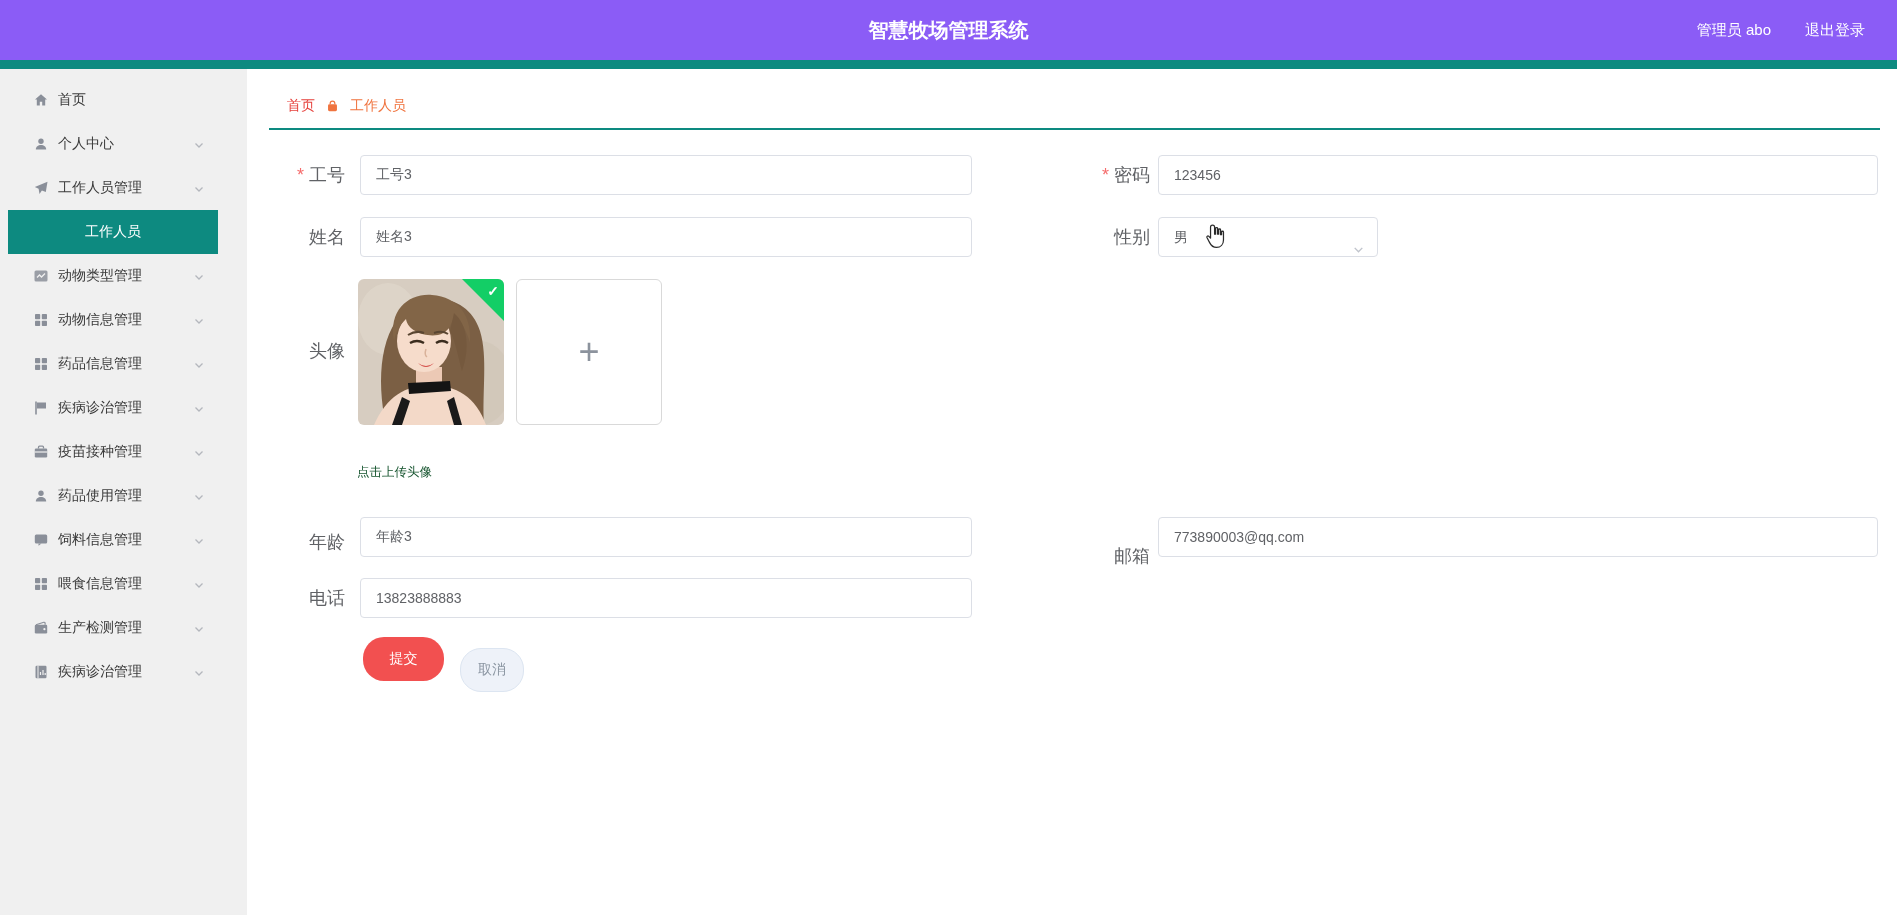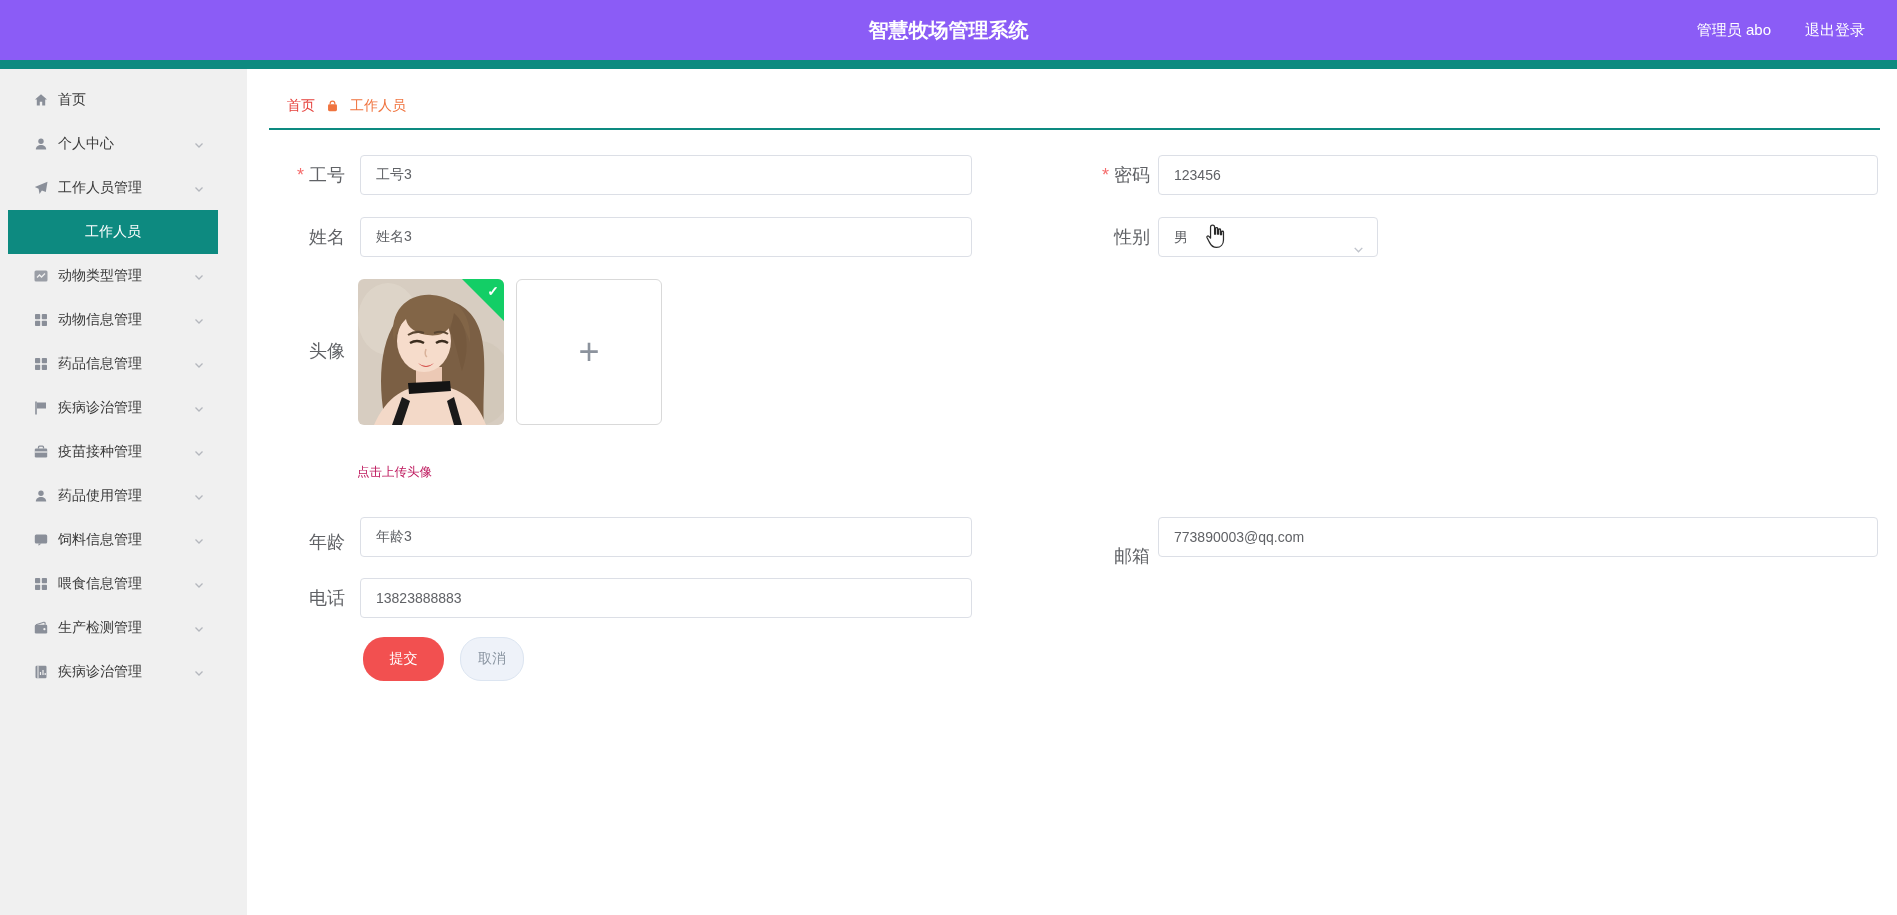--- a/index.html
+++ b/index.html
@@ -99,32 +99,33 @@
   .avatar-check {
     position:absolute; top:4px; right:5px; color:#fff; font-size:14px; font-weight:bold;
   }
   .upload-box {
     position:absolute; left:516px; top:279px; width:146px; height:146px;
     border:1px solid #d9d9d9; border-radius:6px; background:#fff;
     display:flex; align-items:center; justify-content:center; cursor:pointer;
   }
   .upload-plus { font-size:36px; font-weight:200; color:#8c939d; line-height:1; }
   .upload-hint {
-    position:absolute; left:357px; top:464px; font-size:12.5px; color:#be185d;
+    position:absolute; left:357px; top:464px; font-size:12.5px; color:#14532d;
     cursor:pointer;
   }
 
   .btn {
     position:absolute; top:637px; height:44px; border:none; border-radius:21px;
     font-size:14px; cursor:pointer; font-family:"Liberation Sans", sans-serif;
   }
   .btn-submit { left:363px; width:81px; background:#f25050; color:#ffffff; }
   .btn-cancel {
     left:460px; width:64px; background:#eef2f9; color:#8a95a1;
     border:1px solid #dce5f1;
+    margin-top:11px;
   }
 </style>
 </head>
 <body>
 
 <div class="header">
   <div class="header-title">智慧牧场管理系统</div>
   <div class="header-right">
     <span>管理员 abo</span>
     <span class="logout">退出登录</span>

